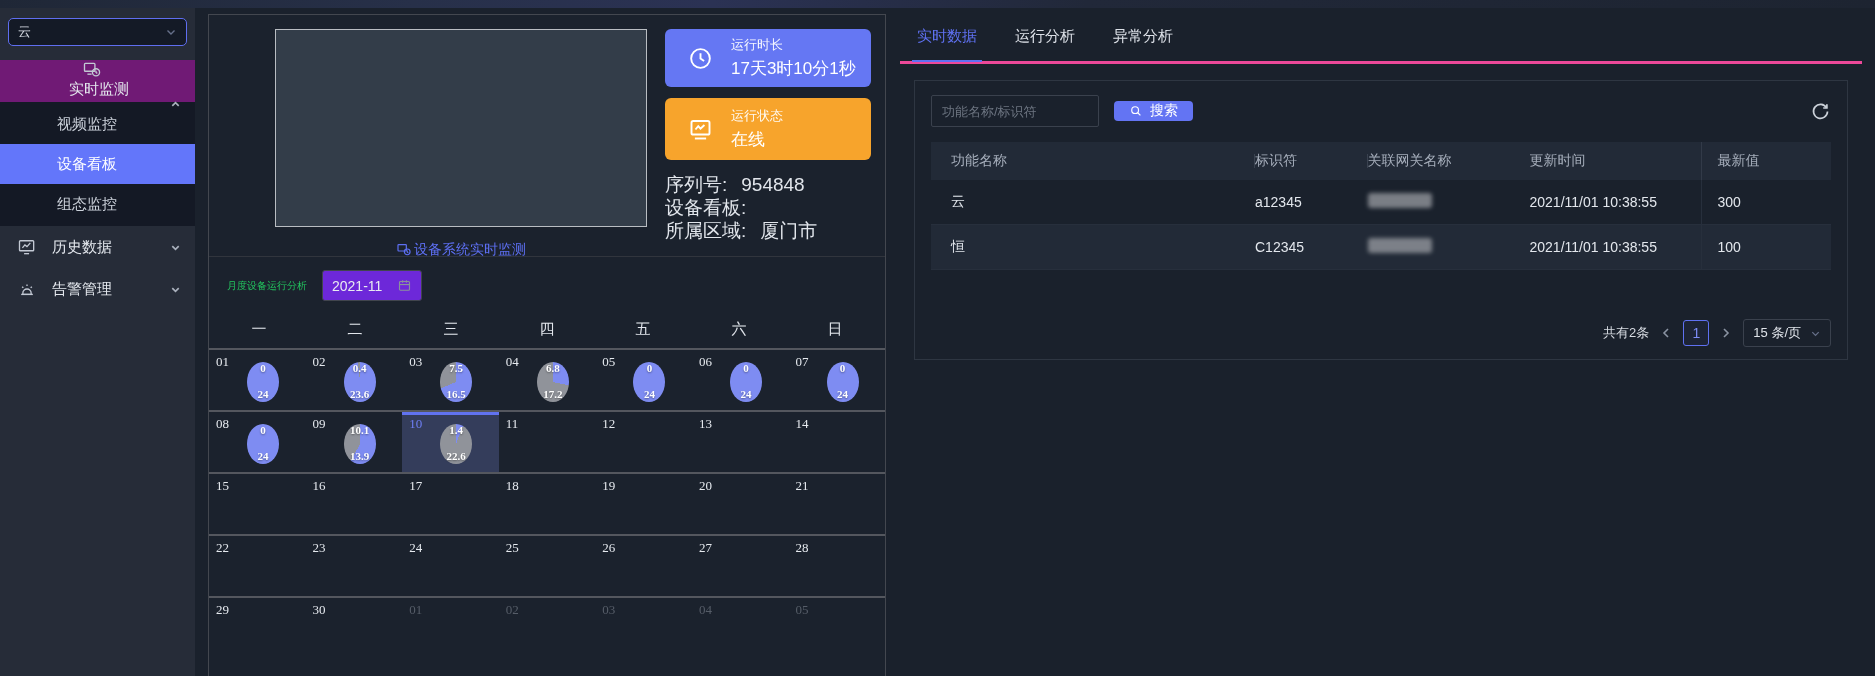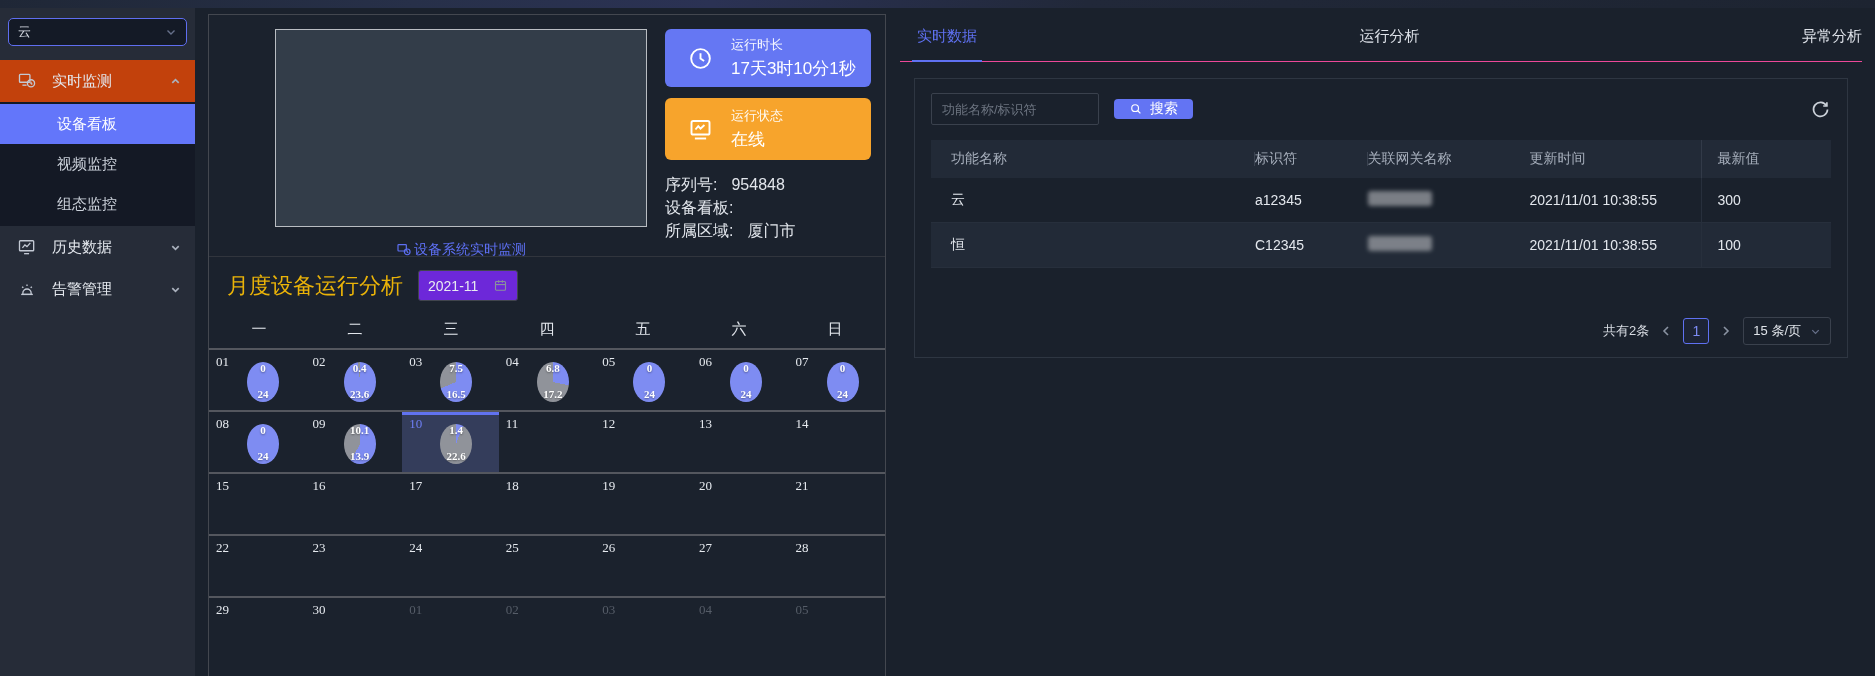--- a/index.html
+++ b/index.html
@@ -13,70 +13,70 @@
 
   
   .sidebar { position:absolute; top:8px; left:0; bottom:0; width:195px; background:#262c38; }
   .dev-select { margin:10px 8px 14px; height:28px; border:1px solid #5f6ef0; border-radius:5px;
     background:#141a26; display:flex; align-items:center; padding:0 9px; color:#d6dbe3; font-size:13px; cursor:pointer; }
   .dev-select .chev { margin-left:auto; color:#66708a; display:flex; }
   .menu-row { height:42px; display:flex; align-items:center; padding:0 14px 0 17px;
     color:#e4e8ee; font-size:15px; cursor:pointer; }
   .menu-row .mi { width:20px; height:20px; margin-right:15px; color:#c3c9d4; flex:0 0 auto; }
   .menu-row .caret { margin-left:auto; color:#aab1bd; display:flex; }
-  .menu-row.lit { background:#c2410c; }
+  .menu-row.lit { background:#701a75;flex-direction:column; }
   .submenu { background:#141925; padding:2px 0; }
   .sub-item { height:40px; line-height:40px; padding-left:57px; font-size:15px; color:#ccd2db; cursor:pointer; }
   .sub-item.active { background:#6376fa; color:#ffffff; }
 
   
   .mid-panel { position:absolute; left:208px; top:14px; width:678px; height:700px;
     background:#1b222d; border:1px solid #43474f; }
   .top-section { position:relative; padding:14px 8px 0 14px; display:flex; }
   .image-ph { width:372px; height:198px; margin-left:52px; flex:0 0 auto;
     border:1px solid #b9bdc2; background:#333d49; }
   .info-col { flex:1; margin-left:18px; margin-right:6px; }
   .stat-card { border-radius:6px; display:flex; align-items:center; padding-left:22px; color:#fff; }
   .stat-card .sc-icon { width:27px; height:27px; margin-right:17px; color:#fff; flex:0 0 auto; }
   .stat-card.blue { height:58px; background:#6577f3; margin-bottom:11px; }
   .stat-card.orange { height:62px; background:#f7a42c; }
   .stat-label { font-size:13px; opacity:.95; margin-bottom:3px; }
   .stat-value { font-size:17px; }
   .info-lines { margin-top:13px; }
-  .info-line { display:flex; font-size:16px; color:#e2e6ec; line-height:23px; }
+  .info-line { display:flex; font-size:19px; color:#e2e6ec; line-height:23px; }
   .info-line .lab { margin-right:14px; }
   .link-row { position:absolute; left:66px; top:226px; width:372px; text-align:center; }
   .dev-link { color:#5d6ff2; font-size:14px; display:inline-flex; align-items:center; gap:2px; cursor:pointer; }
   .dev-link .li { width:16px; height:16px; display:inline-block; }
   .top-sep { margin-top:14px; border-top:1px solid #31353d; }
 
   
   .cal-head { display:flex; align-items:center; padding:13px 0 0 18px; }
-  .cal-title { font-size:22px; color:#eab308; }
+  .cal-title { font-size:10px; color:#22c55e; }
   .date-input { margin-left:15px; width:100px; height:31px; border:1px solid #41454d; border-radius:3px;
     display:flex; align-items:center; padding:0 9px; color:#e8ebf0; font-size:14px; background:#6d28d9; cursor:pointer; }
   .date-input .ci { margin-left:auto; color:#8a919c; width:15px; height:15px; }
   .weekdays { display:flex; margin-top:19px; padding:0 2px; }
   .weekdays .wd { flex:1; text-align:center; font-size:15px; color:#e2e6ec; }
   .cal-grid { margin-top:9px; }
   .cal-row { display:flex; border-top:2px solid #54575e; height:62px;font-family:Liberation Serif, serif; }
   .cal-cell { flex:1; position:relative; cursor:pointer; }
   .cal-cell.selected { background:#343d5b; box-shadow:inset 0 3px 0 #6173f0; }
   .cal-date { position:absolute; top:4px; left:7px; font-size:13px; color:#e6eaef; }
   .cal-cell.dim .cal-date { color:#565d68; }
   .cal-cell.selected .cal-date { color:#6e7ff5; }
   .cal-pie { position:absolute; left:56%; top:54%; transform:translate(-50%,-50%);
     width:32px; height:40px; border-radius:50%; }
   .pie-label { position:absolute; left:50%; transform:translateX(-50%); font-size:11px; font-weight:bold;
     color:#fff; text-shadow:0 1px 2px rgba(0,0,0,.4); white-space:nowrap; }
   .pie-top { top:0; } .pie-bottom { bottom:2px; }
 
   
   .right-panel { position:absolute; left:900px; top:14px; right:13px; }
-  .tabs { display:flex; gap:38px; padding:13px 0 0 17px; border-bottom:1px solid #ec4899;justify-content:space-between; }
+  .tabs { display:flex; gap:38px; padding:13px 0 0 17px; border-bottom:3px solid #ec4899; }
   .tab { font-size:15px; color:#dde1e8; padding-bottom:15px; position:relative; cursor:pointer; }
   .tab.active { color:#5f71f2; }
   .tab.active::after { content:""; position:absolute; left:-5px; right:-5px; bottom:-1px; height:2px; background:#5f71f2; }
   .data-box { margin:16px 14px 0 14px; border:1px solid #2e3642; height:280px; position:relative; padding:14px 16px; }
   .search-row { display:flex; align-items:center; }
   .search-input { width:168px; height:32px; background:transparent; border:1px solid #3a414d; border-radius:2px;
     color:#dfe3ea; padding:0 10px; font-size:13px; outline:none; font-family:inherit; }
   .search-input::placeholder { color:#6c7480; }
   .search-btn { margin-left:15px; height:20px; padding:0 15px; background:#6374f3; border:none; border-radius:4px;
     color:#fff; font-size:14px; display:flex; align-items:center; gap:7px; cursor:pointer; font-family:inherit; }
@@ -129,22 +129,22 @@
         </svg>
       </span>
       <span>实时监测</span>
       <span class="caret" style="width:11px;height:11px;">
         <svg viewBox="0 0 12 12" fill="none" stroke="currentColor" stroke-width="1.8">
             <path d="M2.5 7.5L6 4l3.5 3.5"></path>
           </svg>
       </span>
     </div>
     <div class="submenu">
+      <div class="sub-item">视频监控</div>
       <div class="sub-item active">设备看板</div>
-      <div class="sub-item">视频监控</div>
       <div class="sub-item">组态监控</div>
     </div>
     <div class="menu-row">
       <span class="mi">
         <svg viewBox="0 0 24 24" fill="none" stroke="currentColor" stroke-width="1.6">
           <rect x="3" y="4.5" width="17" height="12" rx="1"></rect>
           <path d="M6.5 13l3-3.5 2.5 2 4-4.5"></path>
             <path d="M8.5 20h6"></path>
         </svg>
       </span>

